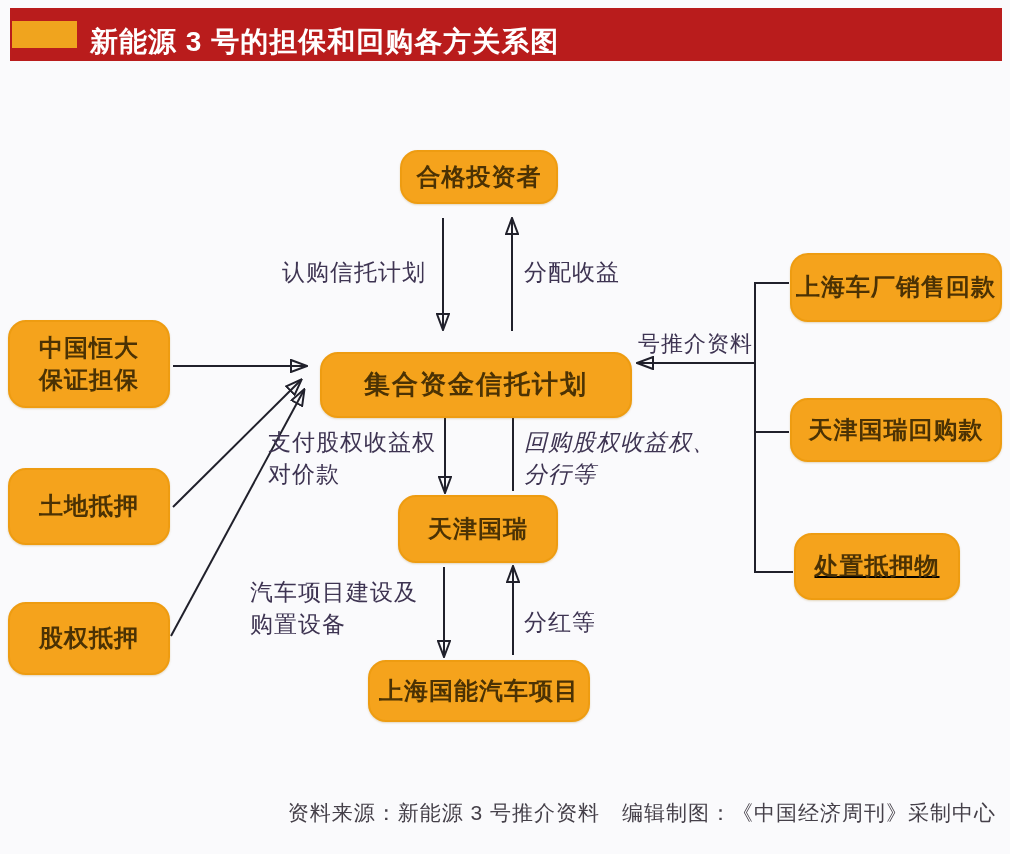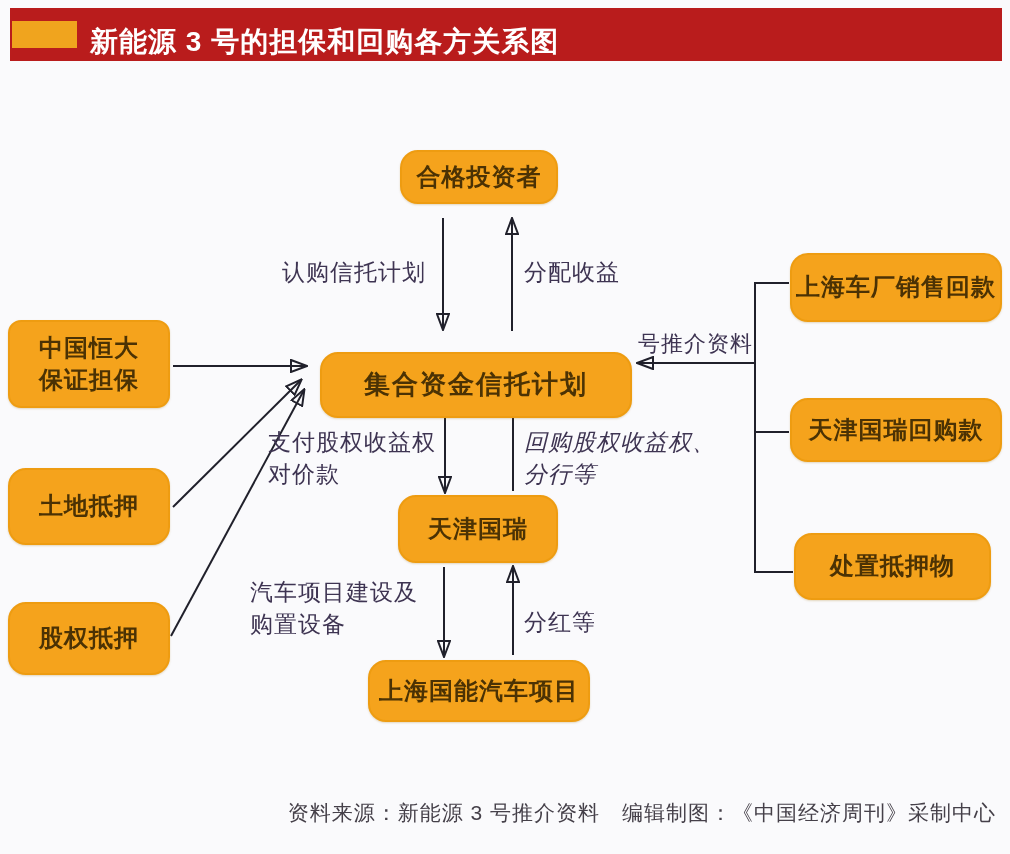--- a/index.html
+++ b/index.html
@@ -73,21 +73,21 @@
   </svg>
 
   <div class="node" style="left:400px;top:150px;width:158px;height:54px;">
     <span>合格投资者</span>
   </div>
 
   <div class="node big" style="left:320px;top:332px;width:312px;height:66px;margin-top:20px;">
     <span>集合资金信托计划</span>
   </div>
 
-  <div class="node" style="left:8px;top:320px;width:162px;height:88px;border-radius:13px;">
+  <div class="node" style="left:8px;top:320px;width:162px;height:88px;">
     <span>中国恒大
 保证担保</span>
   </div>
 
   <div class="node" style="left:8px;top:468px;width:162px;height:77px;">
     <span>土地抵押</span>
   </div>
 
   <div class="node" style="left:8px;top:602px;width:162px;height:73px;">
     <span>股权抵押</span>
@@ -102,21 +102,21 @@
   </div>
 
   <div class="node" style="left:790px;top:253px;width:212px;height:69px;">
     <span>上海车厂销售回款</span>
   </div>
 
   <div class="node" style="left:790px;top:398px;width:212px;height:64px;">
     <span>天津国瑞回购款</span>
   </div>
 
-  <div class="node" style="left:794px;top:533px;width:197px;height:67px;">
+  <div class="node" style="left:794px;top:533px;width:166px;height:67px;text-decoration:underline;">
     <span>处置抵押物</span>
   </div>
 
   <div class="edge-label" style="left:282px;top:256px;">认购信托计划</div>
 
   <div class="edge-label" style="left:524px;top:256px;">分配收益</div>
 
   <div class="edge-label" style="left:638px;top:328px;font-size:22px;">号推介资料</div>
 
   <div class="edge-label" style="left:268px;top:426px;">支付股权收益权

